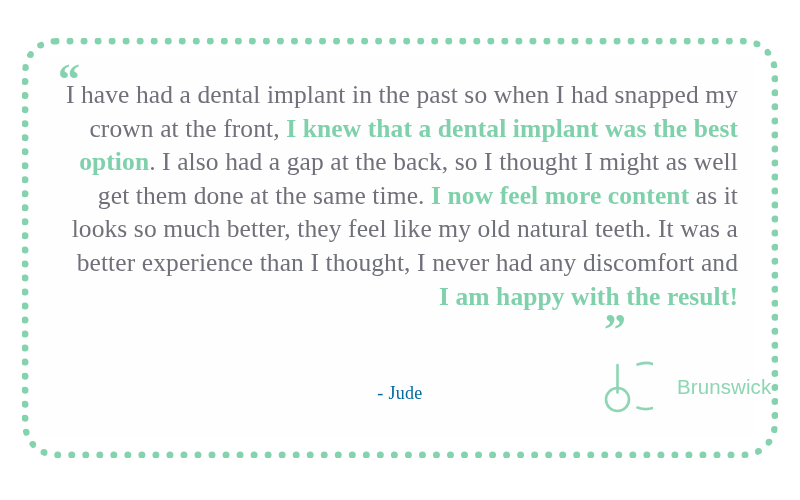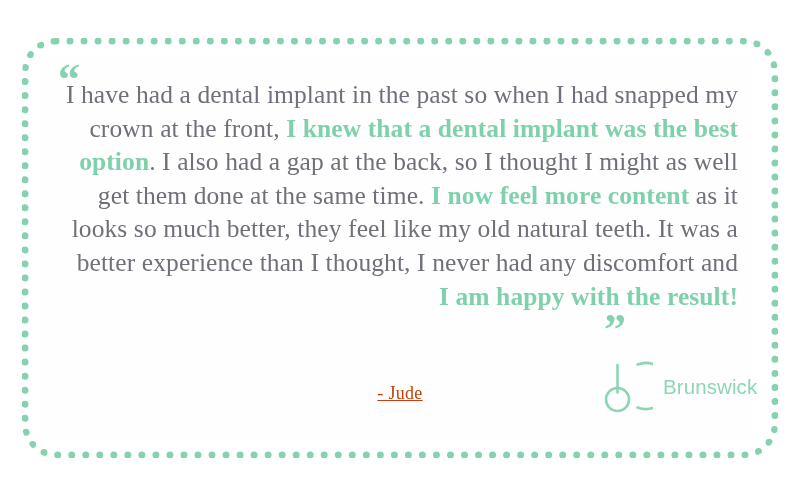--- a/index.html
+++ b/index.html
@@ -84,33 +84,32 @@
   }
 
   
   #attribution {
     position: absolute;
     left: 0;
     top: 383px;
     width: 800px;
     text-align: center;
     font-size: 18px;
-    color: #c2410c;
+    color: #0369a1;
     letter-spacing: 0.3px;
-    text-decoration: underline;
   }
 
   
   #logo {
     position: absolute;
     left: 601px;
     top: 358px;
     display: flex;
     align-items: center;
-    gap: 10px;
+    gap: 24px;
   }
   #logo-mark {
     width: 52px;
     height: 56px;
     flex: 0 0 auto;
     display: block;
   }
   #logo-wordmark {
     font-family: "Liberation Sans", "DejaVu Sans", sans-serif;
     color: #8ed6b3;

